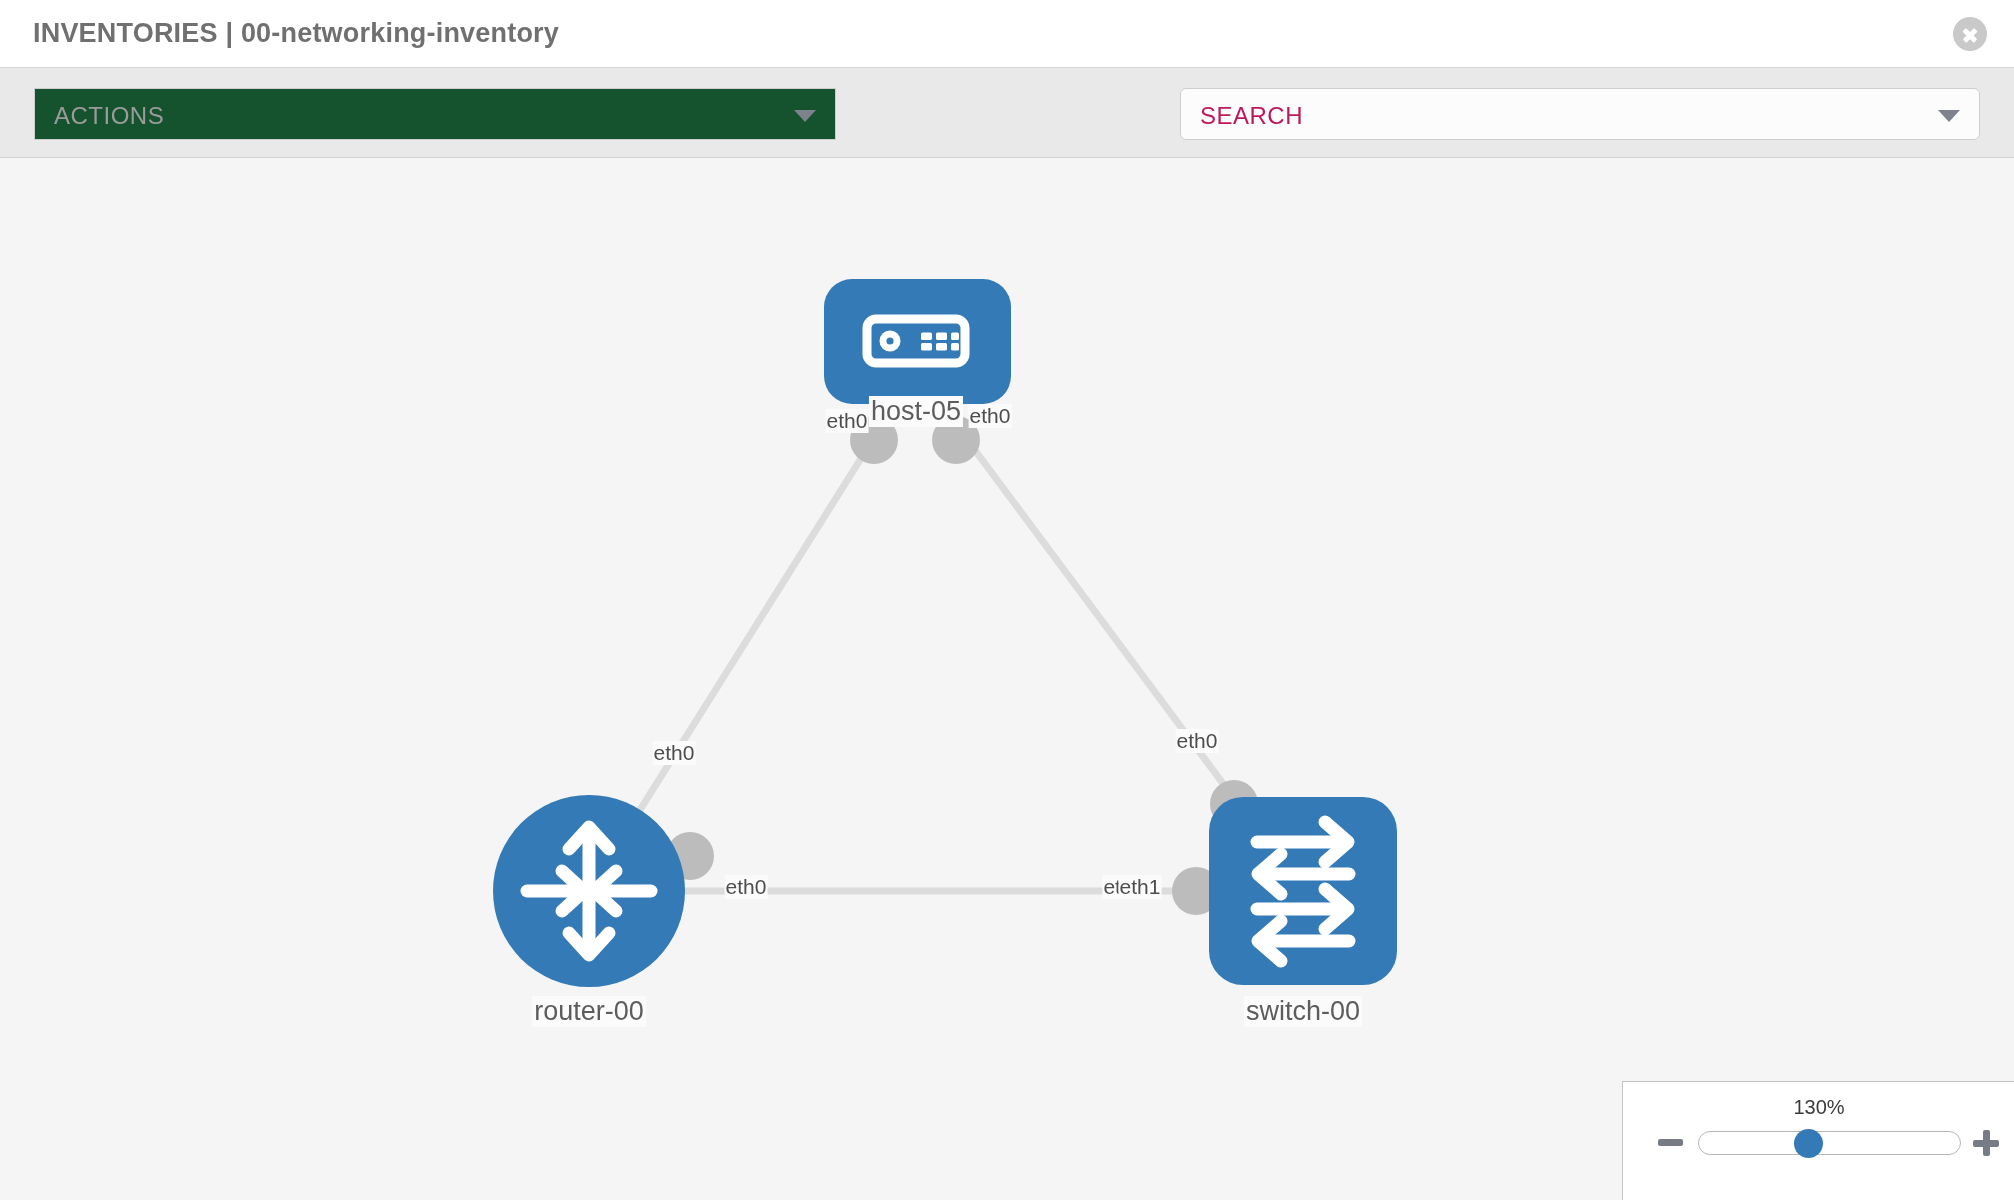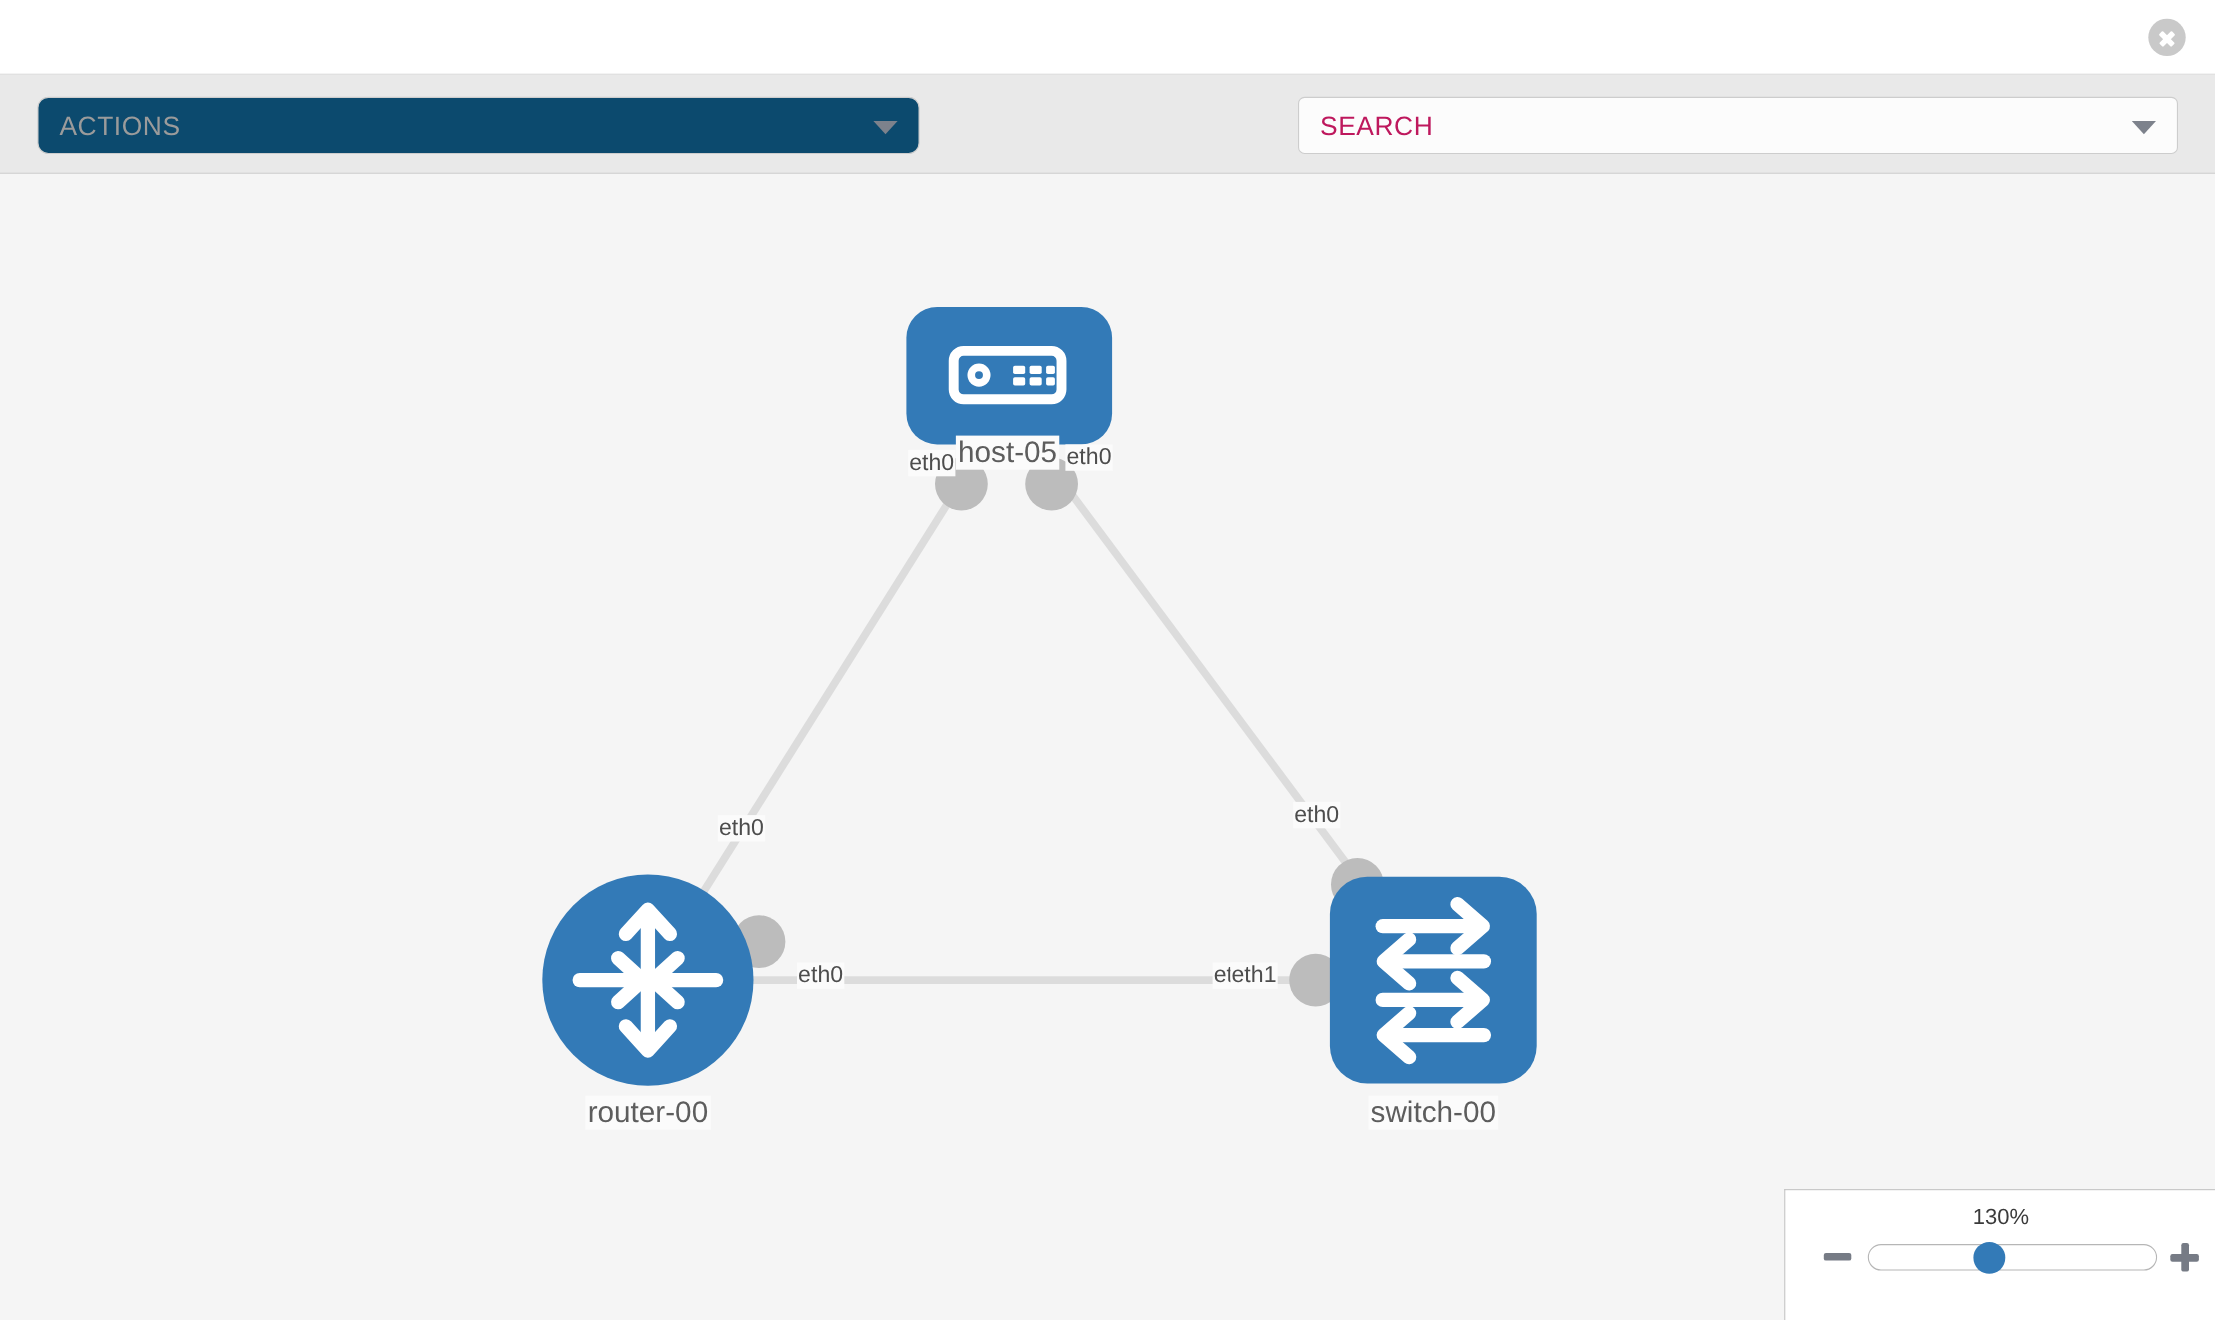--- a/index.html
+++ b/index.html
@@ -71,23 +71,23 @@
     background: #e9e9e9;
     border-bottom: 1px solid #d2d2d2;
   }
 
   .actions-select {
     position: absolute;
     left: 34px;
     top: 20px;
     width: 802px;
     height: 52px;
-    background: #0c4a6e;
+    background: #14532d;
     border: 1px solid #cdcdcd;
-    border-radius: 10px;
+    border-radius: 0;
     cursor: pointer;
   }
   .actions-label {
     position: absolute;
     left: 19px;
     top: 13px;
     font-size: 24px;
     color: #9b9b9b;
     letter-spacing: 0.5px;
   }
@@ -240,20 +240,21 @@
   }
   .zoom-plus::before { left: 0; top: 9.5px; width: 26px; height: 7px; }
   .zoom-plus::after  { left: 9.5px; top: 0; width: 7px; height: 26px; }
 </style>
 </head>
 <body>
 
 <div id="app">
 
   <div class="header">
+    <div class="header-title">INVENTORIES | 00-networking-inventory</div>
     <div class="close-btn"></div>
   </div>
 
   <div class="toolbar">
 
     <div class="actions-select">
       <span class="actions-label">ACTIONS</span>
       <span class="caret actions-caret"></span>
     </div>
 

